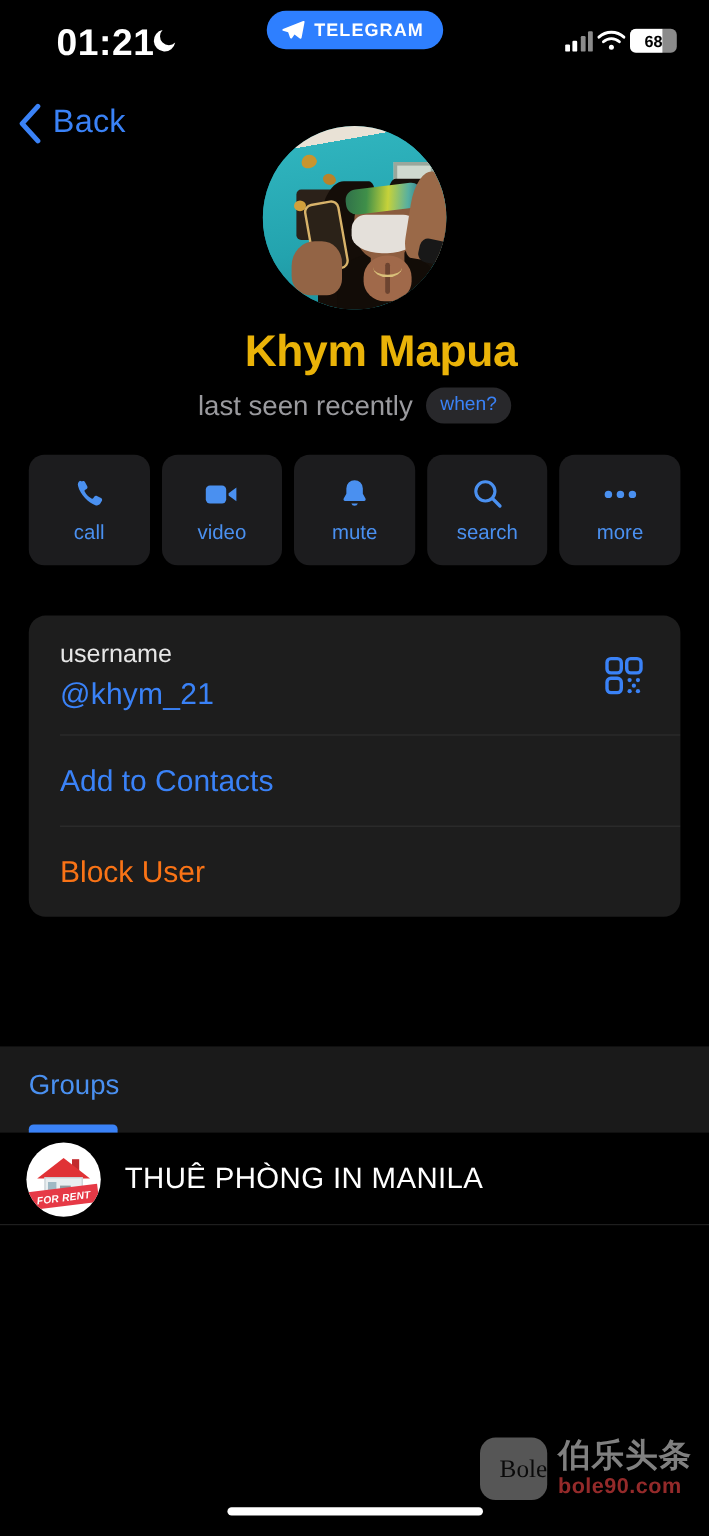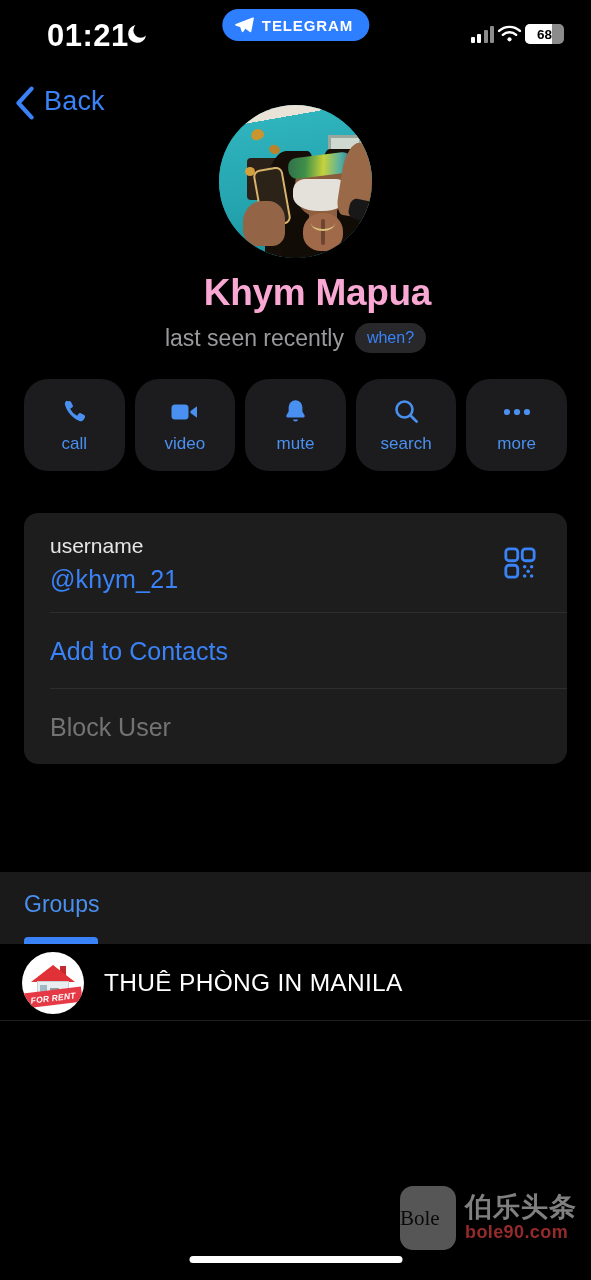--- a/index.html
+++ b/index.html
@@ -76,58 +76,58 @@
   .av-phone { position:absolute; left:38px; top:63px; width:30px; height:58px; background:#2b2218; border:2px solid #d8b36a; border-radius:7px; transform:rotate(-10deg); }
   .av-hand { position:absolute; left:24px; top:96px; width:42px; height:45px; background:#936445; border-radius:46% 40% 30% 36%; }
   .av-body { position:absolute; left:62px; top:106px; width:82px; height:50px; background:#120c07; border-radius:44% 44% 0 0; }
   .av-chest { position:absolute; left:84px; top:108px; width:40px; height:38px; background:#a0694a; border-radius:48% 48% 44% 44%; }
   .av-cleav { position:absolute; left:102px; top:114px; width:4px; height:26px; background:#6d4430; border-radius:2px; }
   .av-neck { position:absolute; left:90px; top:104px; width:28px; height:14px; background:#8e5e40; }
   .av-chain { position:absolute; left:92px; top:110px; width:24px; height:16px; border-bottom:2px solid #d9c07a; border-radius:0 0 50% 50%; }
 
   .pname {
     position:absolute; left:0; right:0; top:272px; text-align:center;
-    color:#f9a8d4; font-size:37px; font-weight:700; letter-spacing:-.3px;padding-left:44px;
+    color:#eab308; font-size:37px; font-weight:700; letter-spacing:-.3px;padding-left:44px;
   }
   .pstatus-row {
     position:absolute; left:0; right:0; top:323px;
     display:flex; align-items:center; justify-content:center; gap:11px;
   }
   .pstatus { color:#9a9a9e; font-size:23px; }
   .when-badge {
     background:#28282b; color:#3a82f7; font-size:16px;
     padding:6px 12px; border-radius:15px; cursor:pointer;
   }
 
   
   .actions {
     position:absolute; left:24px; top:379px; width:543px;
     display:flex; gap:10px;
   }
   .tile {
-    flex:1; height:92px; background:#1c1c1e; border-radius:24px;
+    flex:1; height:92px; background:#1c1c1e; border-radius:13px;
     display:flex; flex-direction:column; align-items:center; justify-content:center;
     gap:7px; cursor:pointer;
   }
   .tile-label { color:#4a90f0; font-size:17px; }
   .tile-icon { width:30px; height:30px; display:flex; align-items:center; justify-content:center; }
 
   
   .card {
     position:absolute; left:24px; top:513px; width:543px;
     background:#1d1d1d; border-radius:14px; overflow:hidden;
   }
   .row { position:relative; padding:21px 26px 18px 26px; cursor:pointer; }
   .row + .row::before {
     content:""; position:absolute; left:26px; right:0; top:0; height:1px; background:#2e2e2e;
   }
   .row-label { color:#e6e6e6; font-size:21px; margin-bottom:7px; }
   .row-value { color:#3a82f7; font-size:25px; letter-spacing:.2px; }
   .row-action { color:#3a82f7; font-size:25px; padding:4px 0; }
-  .row-action.danger { color:#737373; }
+  .row-action.danger { color:#f97316; }
   .qr-icon {
     position:absolute; right:30px; top:50%; transform:translateY(-50%);
     width:34px; height:34px; cursor:pointer;
   }
 
   
   .tabbar {
     position:absolute; left:0; top:872px; width:591px; height:72px;
     background:#1a1a1a;
   }
@@ -166,22 +166,22 @@
   }
   .g-banner span { color:#fff; font-size:8.5px; font-weight:700; font-style:italic; letter-spacing:.2px; }
   .g-title { color:#fff; font-size:24.5px; letter-spacing:.3px; }
 
   
   .watermark {
     position:absolute; right:14px; bottom:30px;
     display:flex; align-items:center; gap:9px; opacity:.62;
   }
   .wm-badge {
-    width:56px; height:64px; background:#8b8b8b; border-radius:13px;
-    display:flex; align-items:center; justify-content:flex-start;
+    width:56px; height:52px; background:#8b8b8b; border-radius:13px;
+    display:flex; align-items:center; justify-content:flex-end;
   }
   .wm-badge span { color:#111; font-size:21px; font-family:"Liberation Serif", serif; }
   .wm-right { display:flex; flex-direction:column; gap:1px; }
   .wm-cn { color:#cfcfcf; font-size:27px; font-weight:700; letter-spacing:1px; line-height:1.05; }
   .wm-url { color:#ef4444; font-size:18px; font-weight:700; letter-spacing:.4px; }
 
   .home-ind {
     position:absolute; left:50%; bottom:17px; transform:translateX(-50%);
     width:213px; height:7px; background:#fff; border-radius:4px;
   }

